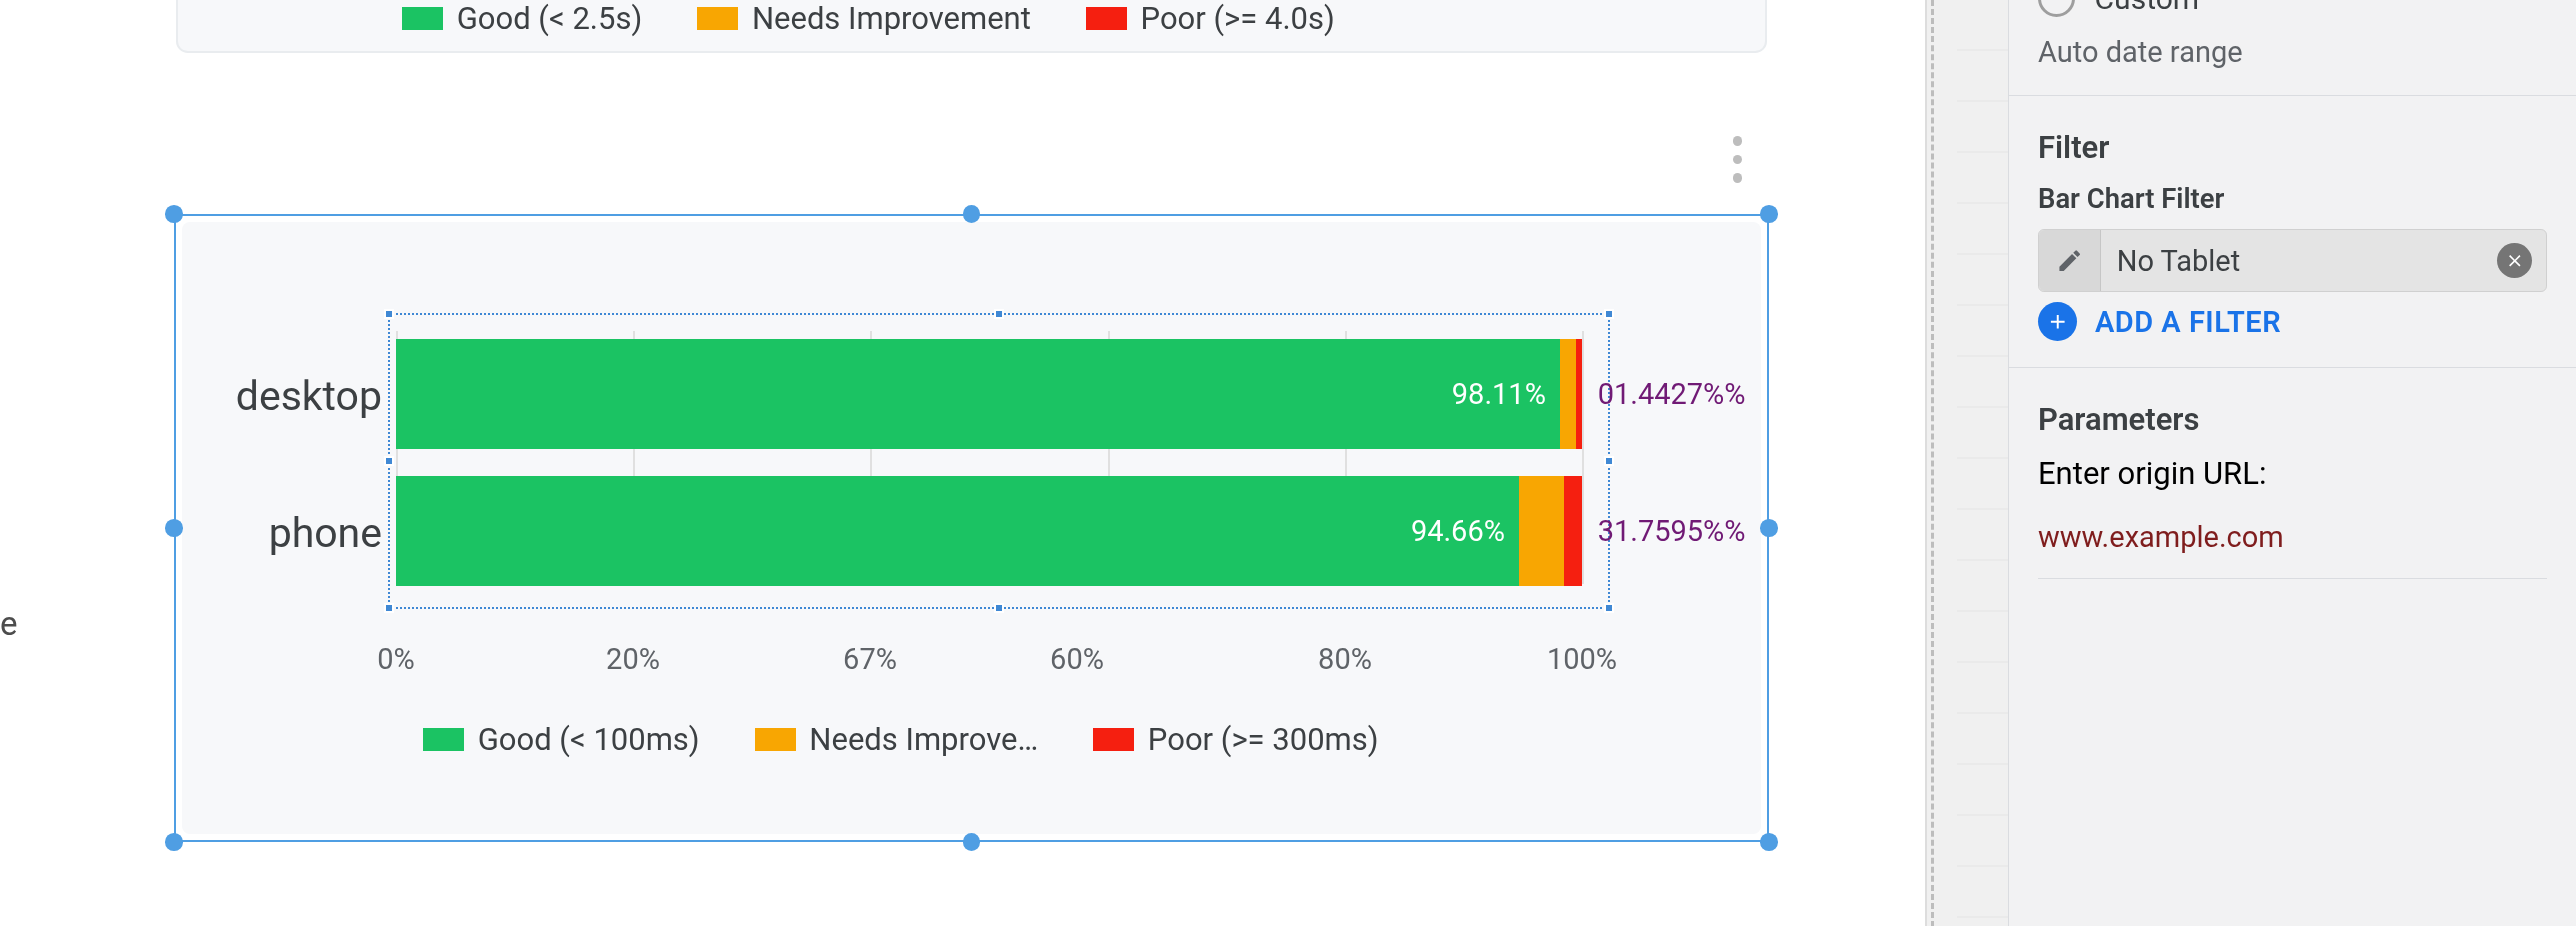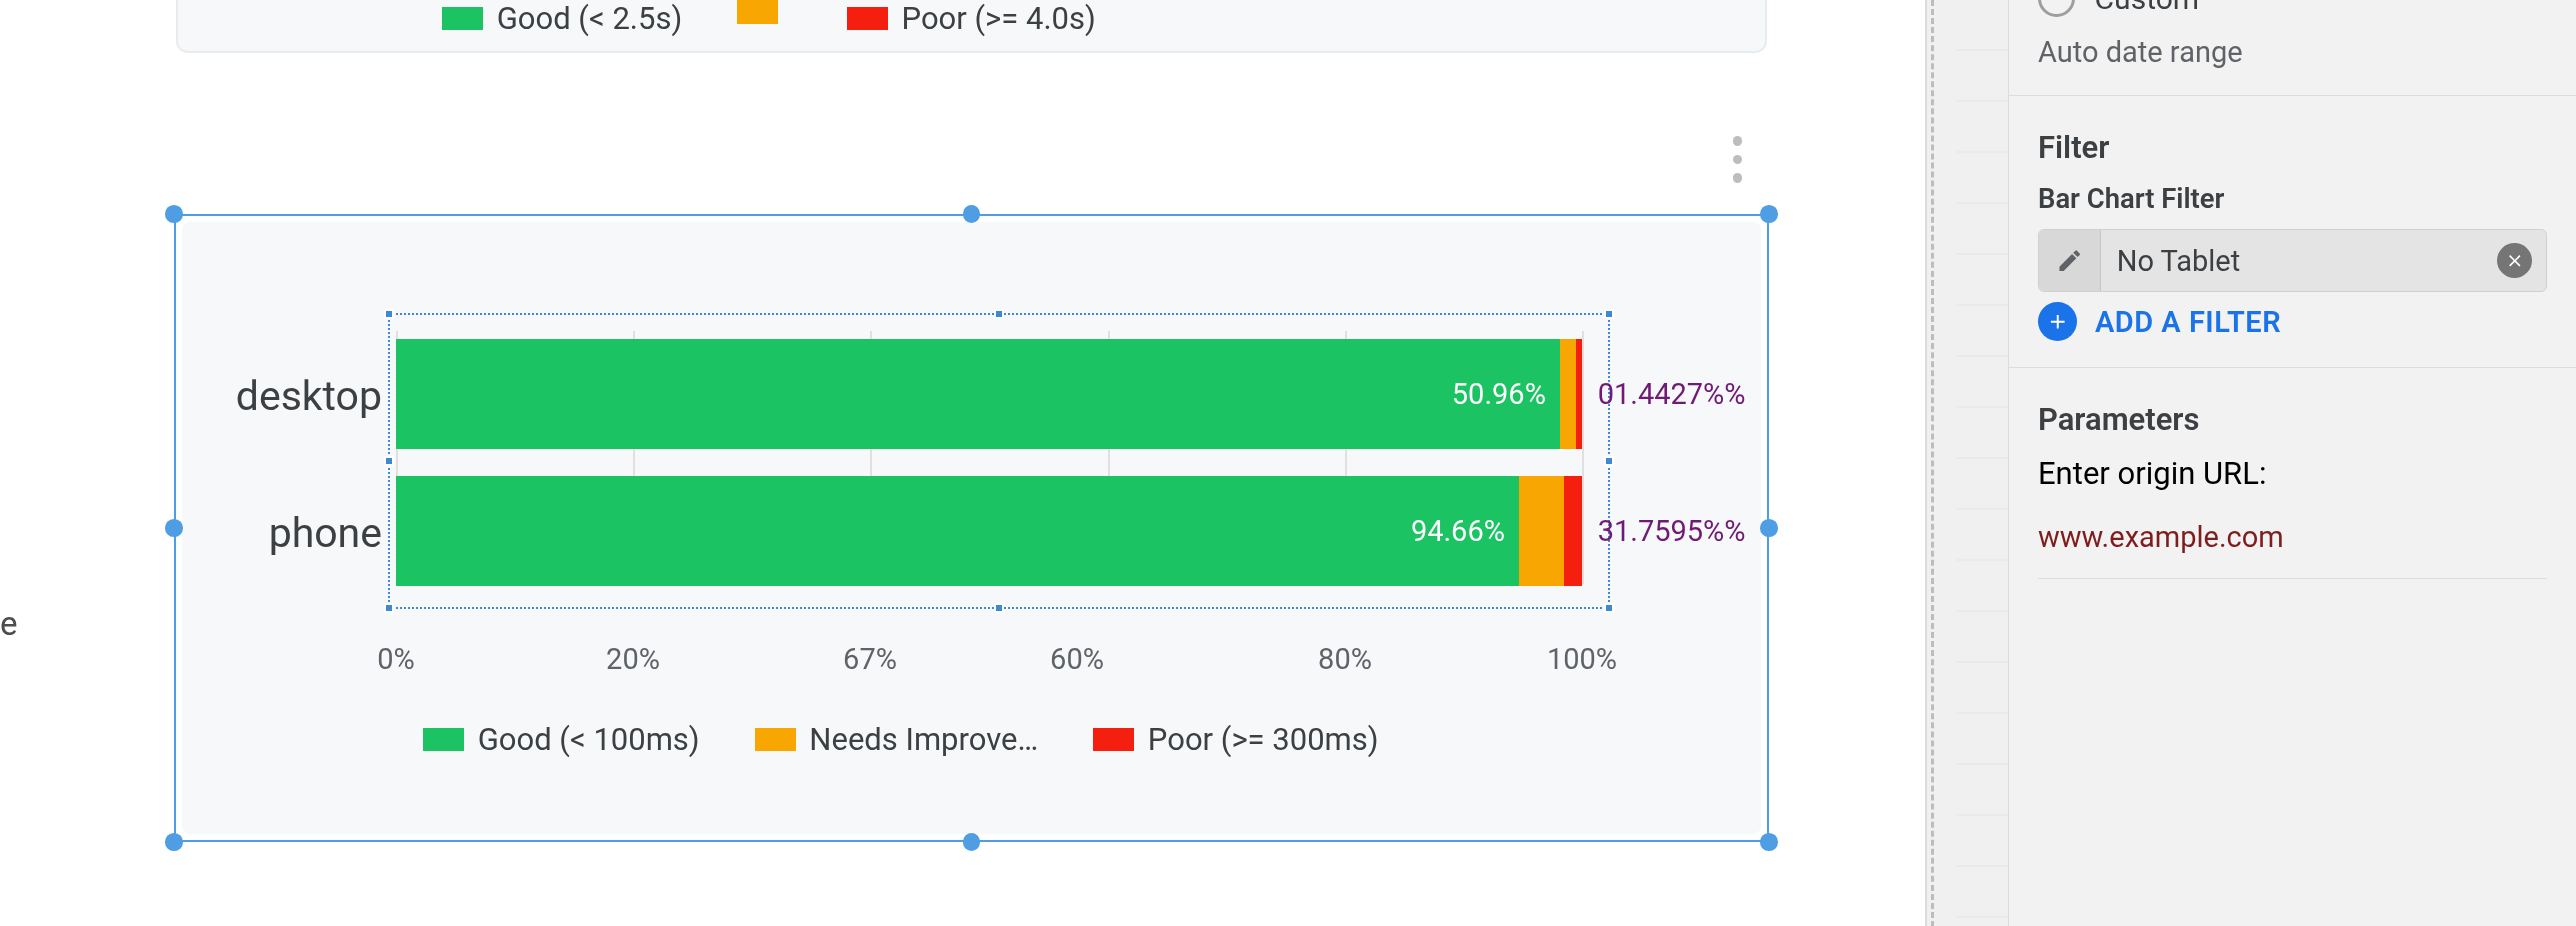--- a/index.html
+++ b/index.html
@@ -47,25 +47,24 @@
     height: 108px;
     background: var(--card-bg);
     border: 2px solid #e9ecef;
     border-radius: 11.8px;
   }
   .upper-legend {
     position: absolute;
     left: 402px;
     top: 0px;
     display: flex;
-    align-items: flex-start;
+    align-items: flex-end;
     gap: 55px;
     font-size: 31px;
     color: #3c4043;
-    margin-left: 40px;
   }
   .swatch {
     width: 41px;
     height: 23.5px;
     display: inline-block;
     vertical-align: middle;
     margin-right: 13.7px;
   }
   .upper-legend .item,
   .lower-legend .item {
@@ -391,20 +390,21 @@
   <div class="left-fragment">e</div>
 
   <div class="upper-card"></div>
   <div class="upper-legend">
     <div class="item">
       <span class="swatch" style="background:var(--green)"></span>
       <span>Good (&lt; 2.5s)</span>
     </div>
     <div class="item">
       <span class="swatch" style="background:var(--orange)"></span>
+      <span>Needs Improvement</span>
     </div>
     <div class="item">
       <span class="swatch" style="background:var(--red)"></span>
       <span>Poor (&gt;= 4.0s)</span>
     </div>
   </div>
 
   <div class="kebab">
     <span></span>
       <span></span>
@@ -440,21 +440,21 @@
     <div class="grid-line" style="left:20%"></div>
     <div class="grid-line" style="left:40%"></div>
     <div class="grid-line" style="left:60%"></div>
     <div class="grid-line" style="left:80%"></div>
     <div class="grid-line" style="left:100%"></div>
 
     <div class="bar-row" style="top:7.8px">
       <div class="seg" style="left:0%;   width:98.11%; background:var(--green)"></div>
       <div class="seg" style="left:98.11%; width:1.42%; background:var(--orange)"></div>
       <div class="seg" style="left:99.53%; width:0.47%; background:var(--red)"></div>
-      <div class="seg-label lbl-inside" style="right:calc(100% - 98.11% + 13.7px)">50.96%</div>
+      <div class="seg-label lbl-inside" style="right:calc(100% - 98.11% + 13.7px)">98.11%</div>
       <div class="seg-label lbl-orange" style="left:calc(100% + 15.7px)">01.4427%%</div>
     </div>
 
     <div class="bar-row" style="top:145px">
       <div class="seg" style="left:0%;   width:94.66%; background:var(--green)"></div>
       <div class="seg" style="left:94.66%; width:3.79%; background:var(--orange)"></div>
       <div class="seg" style="left:98.45%; width:1.55%; background:var(--red)"></div>
       <div class="seg-label lbl-inside" style="right:calc(100% - 94.66% + 13.7px)">94.66%</div>
       <div class="seg-label lbl-orange" style="left:calc(100% + 15.7px)">31.7595%%</div>
     </div>

